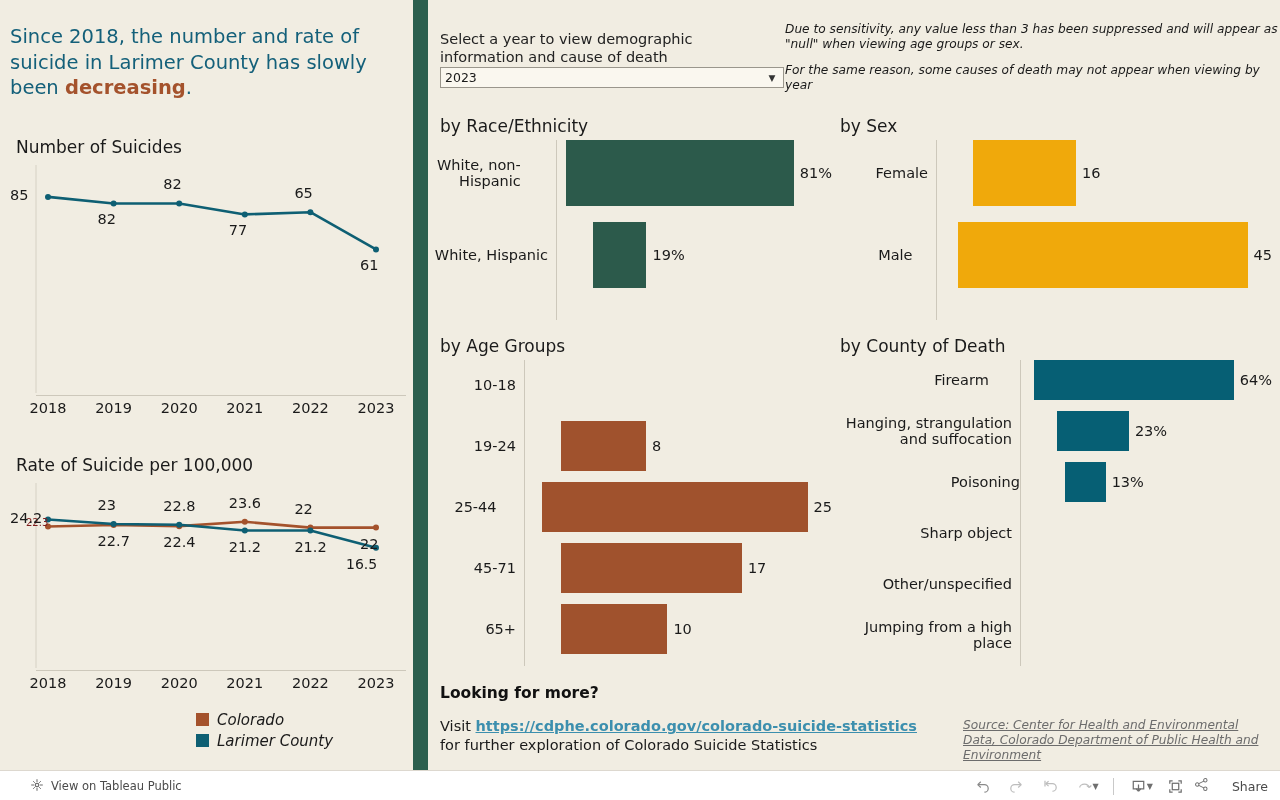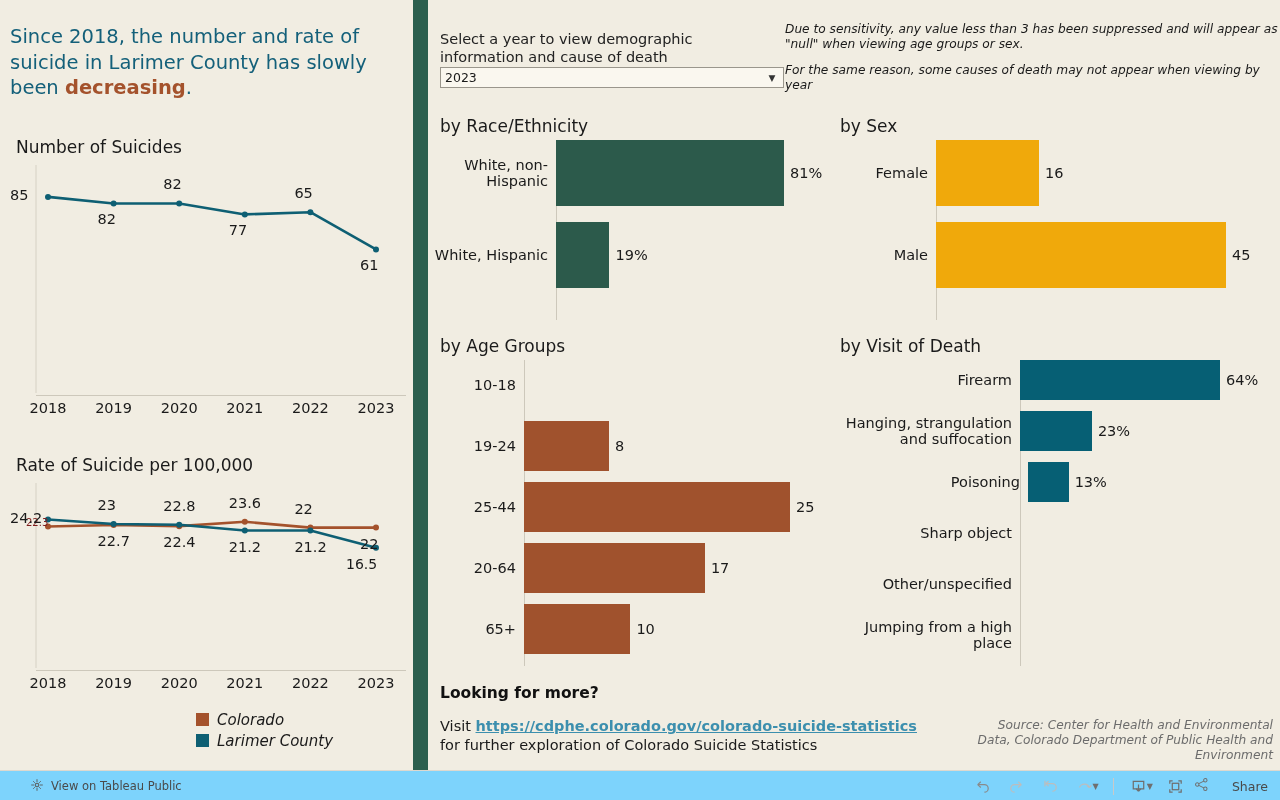--- a/index.html
+++ b/index.html
@@ -45,34 +45,34 @@
   .sel-caret { position:absolute; right:3px; top:0; bottom:0; width:16px; display:flex; align-items:center; justify-content:center; font-size:9px; color:#333; }
 
   .notes { position:absolute; left:357px; top:22px; width:495px; font-size:12.2px; line-height:14.5px; font-style:italic; color:#1a1a1a; }
   .notes p { margin:0 0 12px 0; }
 
   .sub-title { position:absolute; font-size:17px; color:#1a1a1a; }
 
   .barchart { position:absolute; }
   .bar-row { position:relative; display:flex; align-items:center; }
   .bar-label { text-align:right; font-size:14.5px; color:#1a1a1a; line-height:16px; padding-right:8px; }
-  .bar-wrap { position:relative; flex:1; height:100%; display:flex; align-items:center; }
+  .bar-wrap { position:relative; flex:1; height:100%; display:flex; align-items:center;margin-left:37px; }
   .bar { height:100%; }
   .bar-val { font-size:14.5px; color:#1a1a1a; padding-left:6px; white-space:nowrap; }
   .axis-line { position:absolute; top:0; bottom:0; width:1px; background:#cdc8bb; }
 
   .more-title { position:absolute; left:12px; top:684px; font-size:15.5px; font-weight:700; color:#111; }
   .more-text { position:absolute; left:12px; top:717px; width:520px; font-size:14.5px; line-height:19px; color:#1a1a1a; }
   .more-text a { color:#3C8FAE; font-weight:700; text-decoration:underline; }
-  .source { position:absolute; left:535px; top:718px; width:310px; text-align:right;
-            font-size:12.2px; line-height:15px; font-style:italic; color:#6c6c6c; }
+  .source { position:absolute; left:535px; top:718px; width:310px; text-align:left;
+            font-size:12.2px; line-height:15px; font-style:italic; color:#6c6c6c;text-decoration:underline; }
 
   
   .toolbar { position:absolute; left:0; top:770px; width:1280px; height:30px;
-             background:#7dd3fc; border-top:1px solid #ddd8cf; }
+             background:#ffffff; border-top:1px solid #ddd8cf; }
   .tb-left { position:absolute; left:30px; top:0; height:30px; display:flex; align-items:center; gap:7px;
              font-size:11.5px; color:#4a4a4a; }
   .tb-right { position:absolute; right:8px; top:0; height:30px; display:flex; align-items:center; gap:0px; }
   .tb-btn { width:34px; height:26px; display:flex; align-items:center; justify-content:center; color:#8a8a8a; }
   .tb-caret { font-size:8px; color:#6f6f6f; margin-left:-9px; margin-right:6px; }
   .tb-sep { width:1px; height:17px; background:#c9c9c9; margin:0 8px; }
   .tb-share { display:flex; align-items:center; gap:22px; font-size:12.5px; color:#4a4a4a; padding-right:4px; }
 </style>
 </head>
 <body>
@@ -240,36 +240,36 @@
           </div>
         </div>
         <div class="bar-row" style="position: absolute; left: 0px; top: 122px; height: 50px; width: 100%;">
           <div class="bar-label" style="width: 92px;">25-44</div>
           <div class="bar-wrap" style="height: 50px;">
             <div class="bar" style="width: 266px; background: rgb(160, 82, 45);"></div>
             <div class="bar-val">25</div>
           </div>
         </div>
         <div class="bar-row" style="position: absolute; left: 0px; top: 183px; height: 50px; width: 100%;">
-          <div class="bar-label" style="width: 92px;">20-64</div>
+          <div class="bar-label" style="width: 92px;">45-71</div>
           <div class="bar-wrap" style="height: 50px;">
             <div class="bar" style="width: 180.88px; background: rgb(160, 82, 45);"></div>
             <div class="bar-val">17</div>
           </div>
         </div>
         <div class="bar-row" style="position: absolute; left: 0px; top: 244px; height: 50px; width: 100%;">
           <div class="bar-label" style="width: 92px;">65+</div>
           <div class="bar-wrap" style="height: 50px;">
             <div class="bar" style="width: 106.4px; background: rgb(160, 82, 45);"></div>
             <div class="bar-val">10</div>
           </div>
         </div>
       </div>
 
-    <div class="sub-title" style="left:412px; top:336px;">by Visit of Death</div>
+    <div class="sub-title" style="left:412px; top:336px;">by County of Death</div>
     <div class="barchart" id="causeChart" style="left:404px; top:360px; width:440px; height:306px;">
         <div class="axis-line" style="left: 188px;"></div>
         <div class="bar-row" style="position: absolute; left: 0px; top: 0px; height: 40px; width: 100%;">
           <div class="bar-label" style="width: 188px;">Firearm</div>
           <div class="bar-wrap" style="height: 40px;">
             <div class="bar" style="width: 200px; background: rgb(6, 95, 116);"></div>
             <div class="bar-val">64%</div>
           </div>
         </div>
         <div class="bar-row" style="position: absolute; left: 0px; top: 51px; height: 40px; width: 100%;">

